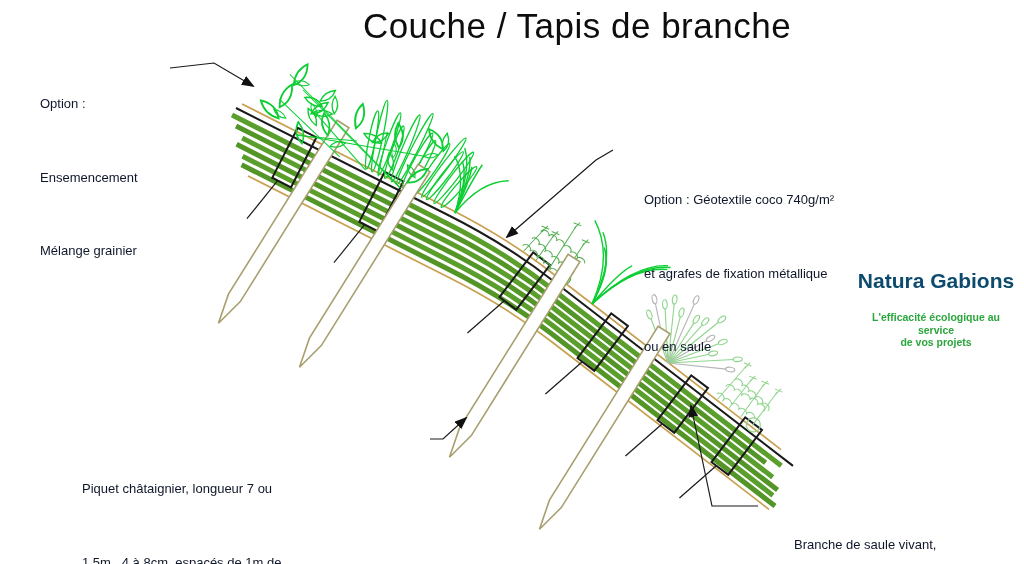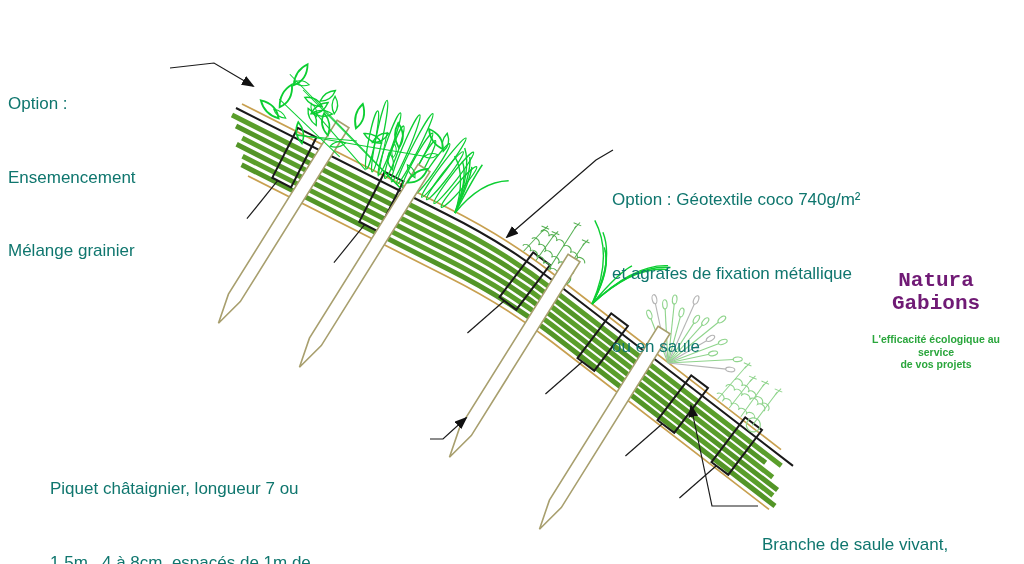--- a/index.html
+++ b/index.html
@@ -1,34 +1,34 @@
 <!DOCTYPE html>
 <html><head>
 <meta charset="utf-8">
 <style>
   html,body{margin:0;padding:0;background:#fff;}
   #stage{position:relative;width:1024px;height:564px;background:#fff;overflow:hidden;
          font-family:"Liberation Sans",sans-serif;color:#151515;}
   #diagram-svg{position:absolute;left:0;top:0;}
   .title{position:absolute;left:130px;right:0;top:6px;text-align:center;
          font-size:35px;letter-spacing:0.5px;color:#0d0d0d;}
-  .ann{position:absolute;font-size:17px;line-height:24.5px;white-space:pre;color:#0f766e;}
+  .ann{position:absolute;font-size:13px;line-height:24.5px;white-space:pre;color:#0f172a;margin-left:32px;}
   .ann-seeding{left:8px;top:43px;}
   .ann-geotextile{left:612px;top:139px;}
   .ann-stake{left:50px;top:428px;}
   .ann-branch{left:762px;top:484px;}
   
   .logo{position:absolute;left:856px;top:268px;width:160px;text-align:center;}
   .mono{position:relative;height:74px;font-weight:800;font-size:78px;line-height:70px;
         letter-spacing:-5px;text-align:center;}
   .mono .n{color:#1A75BC;position:relative;}
   .mono .g{color:#23A13C;position:relative;}
   .wave{position:absolute;left:14px;top:30px;pointer-events:none;}
   .gleaf{position:absolute;left:78px;top:0px;pointer-events:none;}
-  .brand{font-size:21px;font-weight:800;color:#701a75;letter-spacing:0px;margin-top:1px;font-family:Liberation Mono, monospace;}
+  .brand{font-size:21px;font-weight:800;color:#0c4a6e;letter-spacing:0px;margin-top:1px;}
   .tag{font-size:10.5px;font-weight:700;color:#2AA63C;line-height:12.5px;margin-top:18px;}
 </style>
 </head>
 <body>
 
 <div id="stage">
 
   <svg id="diagram-svg" width="1024" height="564" viewBox="0 0 1024 564">
       <defs>
         <marker id="ah" markerWidth="13" markerHeight="10" refX="11" refY="5" orient="auto" markerUnits="userSpaceOnUse">
@@ -314,20 +314,21 @@
         <path d="M51.5 -2 L51.4 -43.6" stroke="#8FD48C" stroke-width="1" fill="none"></path>
         <path d="M47.4 -44.6 l8 -2 M51.4 -40.6 l1 -8" stroke="#8FD48C" stroke-width="1" fill="none"></path>
         <circle cx="52" cy="-3" r="7" fill="none" stroke="#8FD48C" stroke-width="1.2"></circle>
       </g>
       <path d="M170 68 L214 63 L253 86" stroke="#1A1A1A" stroke-width="1.2" fill="none" marker-end="url(#ah)"></path>
       <path d="M613 150 L596 160 L507 237" stroke="#1A1A1A" stroke-width="1.2" fill="none" marker-end="url(#ah)"></path>
       <path d="M430 439 L443 439 L466 418" stroke="#1A1A1A" stroke-width="1.2" fill="none" marker-end="url(#ah)"></path>
       <path d="M758 506 L712 506 L691 406" stroke="#1A1A1A" stroke-width="1.2" fill="none" marker-end="url(#ah)"></path>
     </svg>
 
+  <div class="title">Couche / Tapis de branche</div>
 
   <div class="ann ann-seeding">
     <div>Option :</div>
     <div>Ensemencement</div>
     <div>Mélange grainier</div>
   </div>
 
   <div class="ann ann-geotextile">
     <div>Option : Géotextile coco 740g/m²</div>
     <div>et agrafes de fixation métallique</div>

